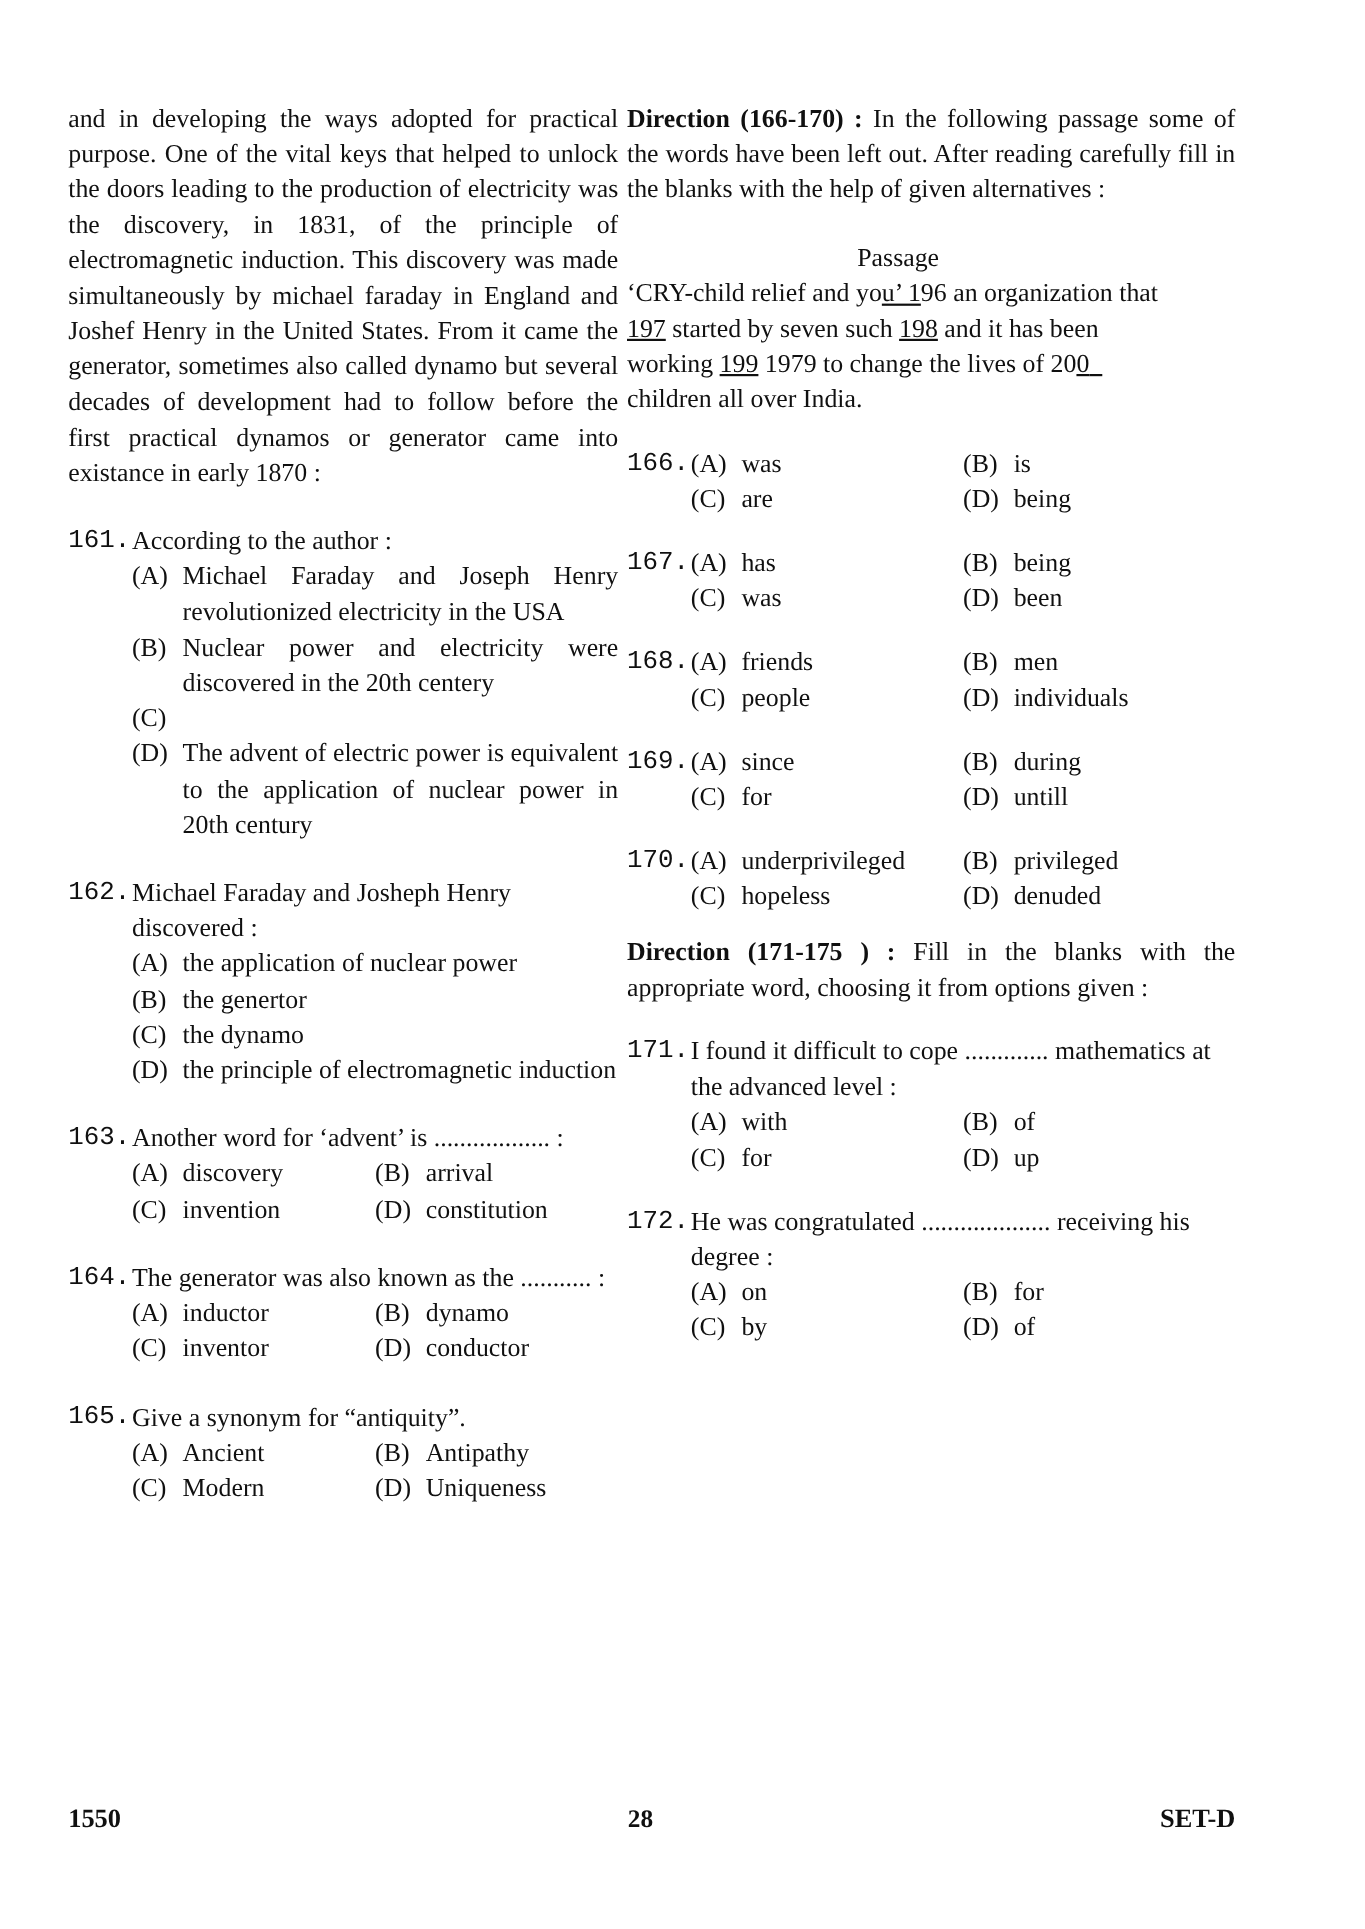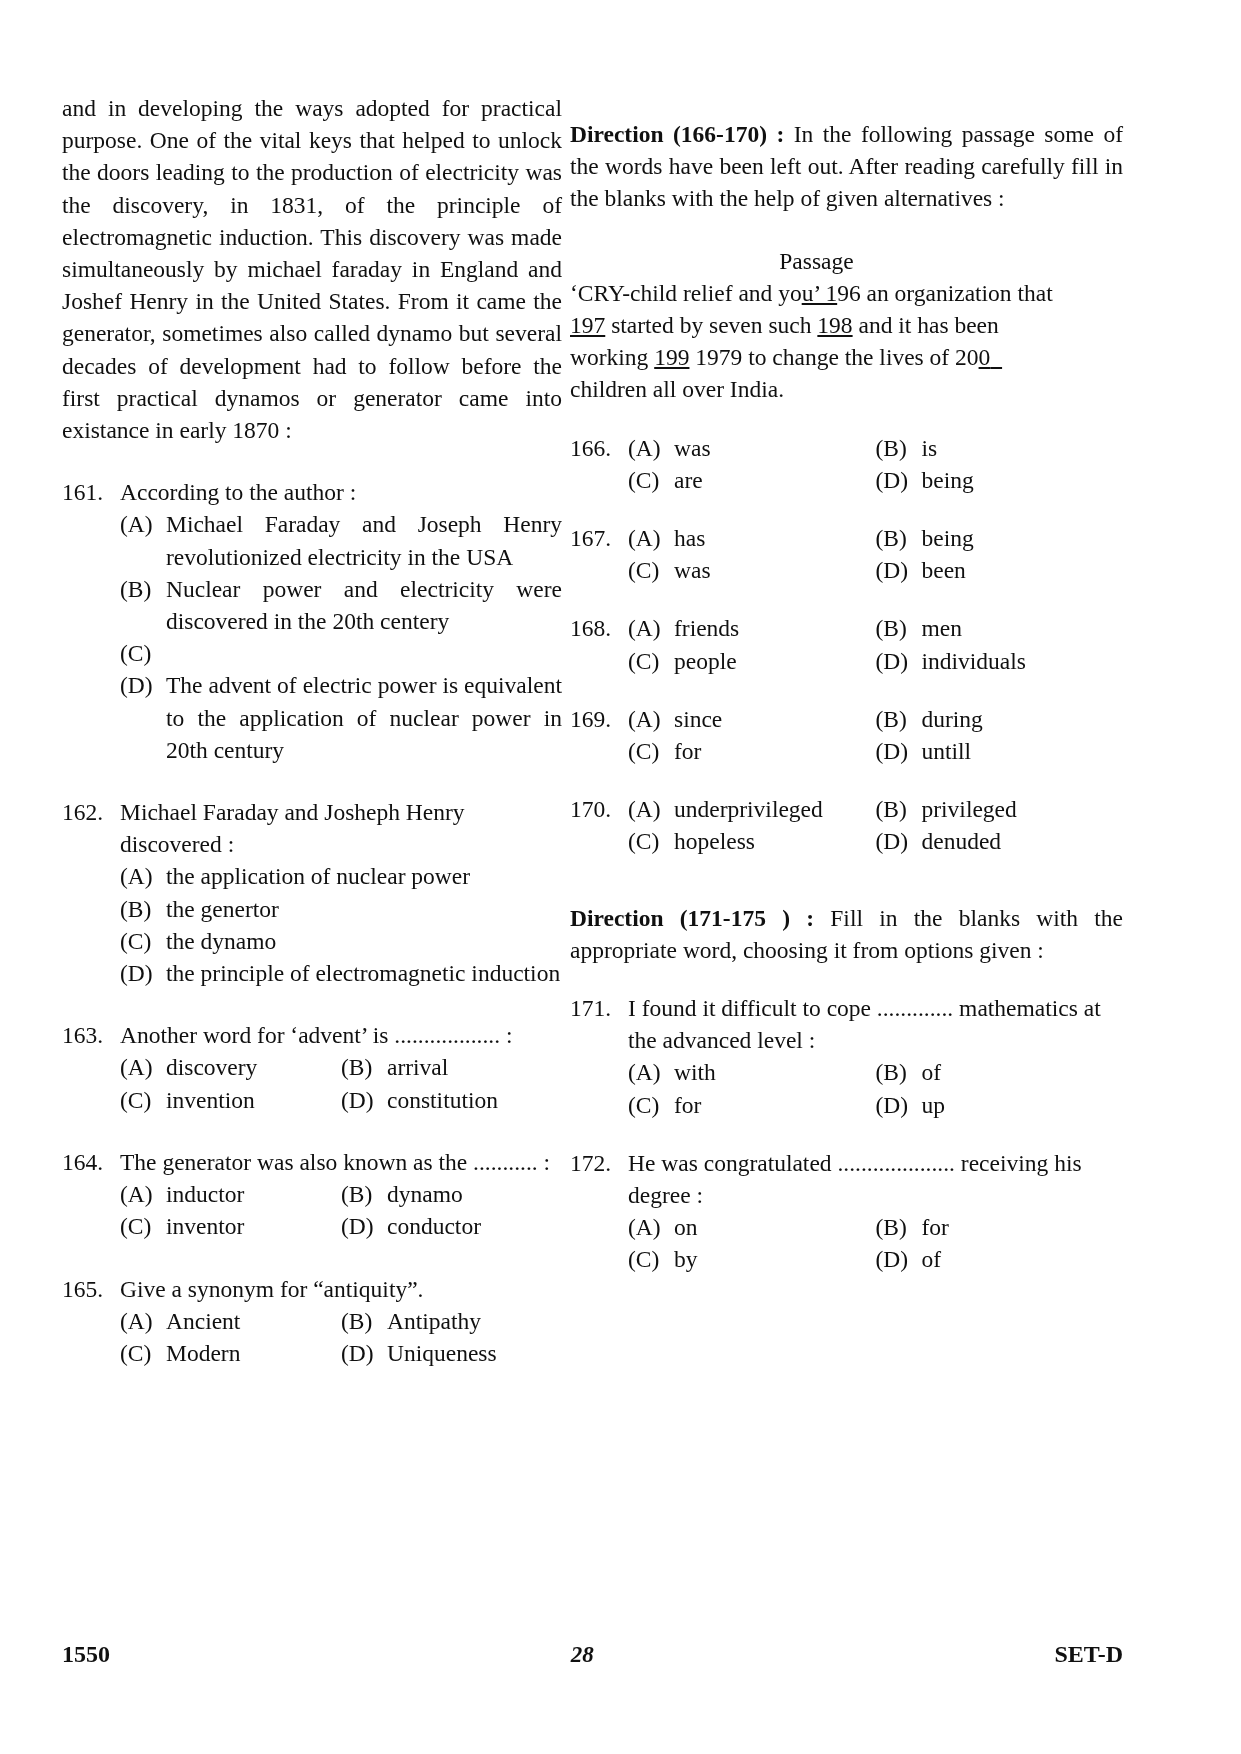--- a/index.html
+++ b/index.html
@@ -49,20 +49,21 @@
     margin-top: 30px;
     font-size: 23.5px;
     line-height: 32.2px;
   }
   .q-num {
     width: 58px;
     flex: 0 0 58px;
     padding-right: 11px;
     box-sizing: border-box;
     white-space: nowrap;
+    font-family: Liberation Mono, monospace;
   }
   .q-body { flex: 1 1 auto; min-width: 0; }
   .q-stem {
     margin: 0;
     text-align: left;
   }
 
   
   .opt-stack { margin-top: 0px; }
   .opt-row {
@@ -97,21 +98,20 @@
   .opt-cell .opt-lbl { width: 46px; }
 
   
   .q.q-right { margin-top: 26px; }
   .q-right .q-num { width: 58px; flex: 0 0 58px; }
 
   .dir {
     display: flex;
     font-size: 23.5px;
     line-height: 32.2px;
-    margin-top: 26px;
   }
   .dir-body { flex: 1 1 auto; }
   .dir-lead { font-weight: bold; }
   .dir-text {
     margin: 0;
     text-align: justify;
     text-justify: inter-word;
     text-indent: 0;
   }
 
@@ -139,21 +139,21 @@
     left: 62px;
     right: 118px;
     bottom: 86px;
     display: flex;
     align-items: baseline;
     font-size: 24px;
     font-weight: bold;
     gap: 22px;
   }
   .footer-left  { flex: 0 0 auto; }
-  .footer-center{ flex: 1 1 auto; text-align: center; font-style: italic; font-size: 23px; margin-top: 20px; }
+  .footer-center{ flex: 1 1 auto; text-align: center; font-size: 23px; margin-top: 20px; }
   .footer-right { flex: 0 0 auto; }
 
   .spacer-sm { height: 18px; }
 </style>
 </head>
 <body>
 
 <div class="page">
   <div class="columns">
 

